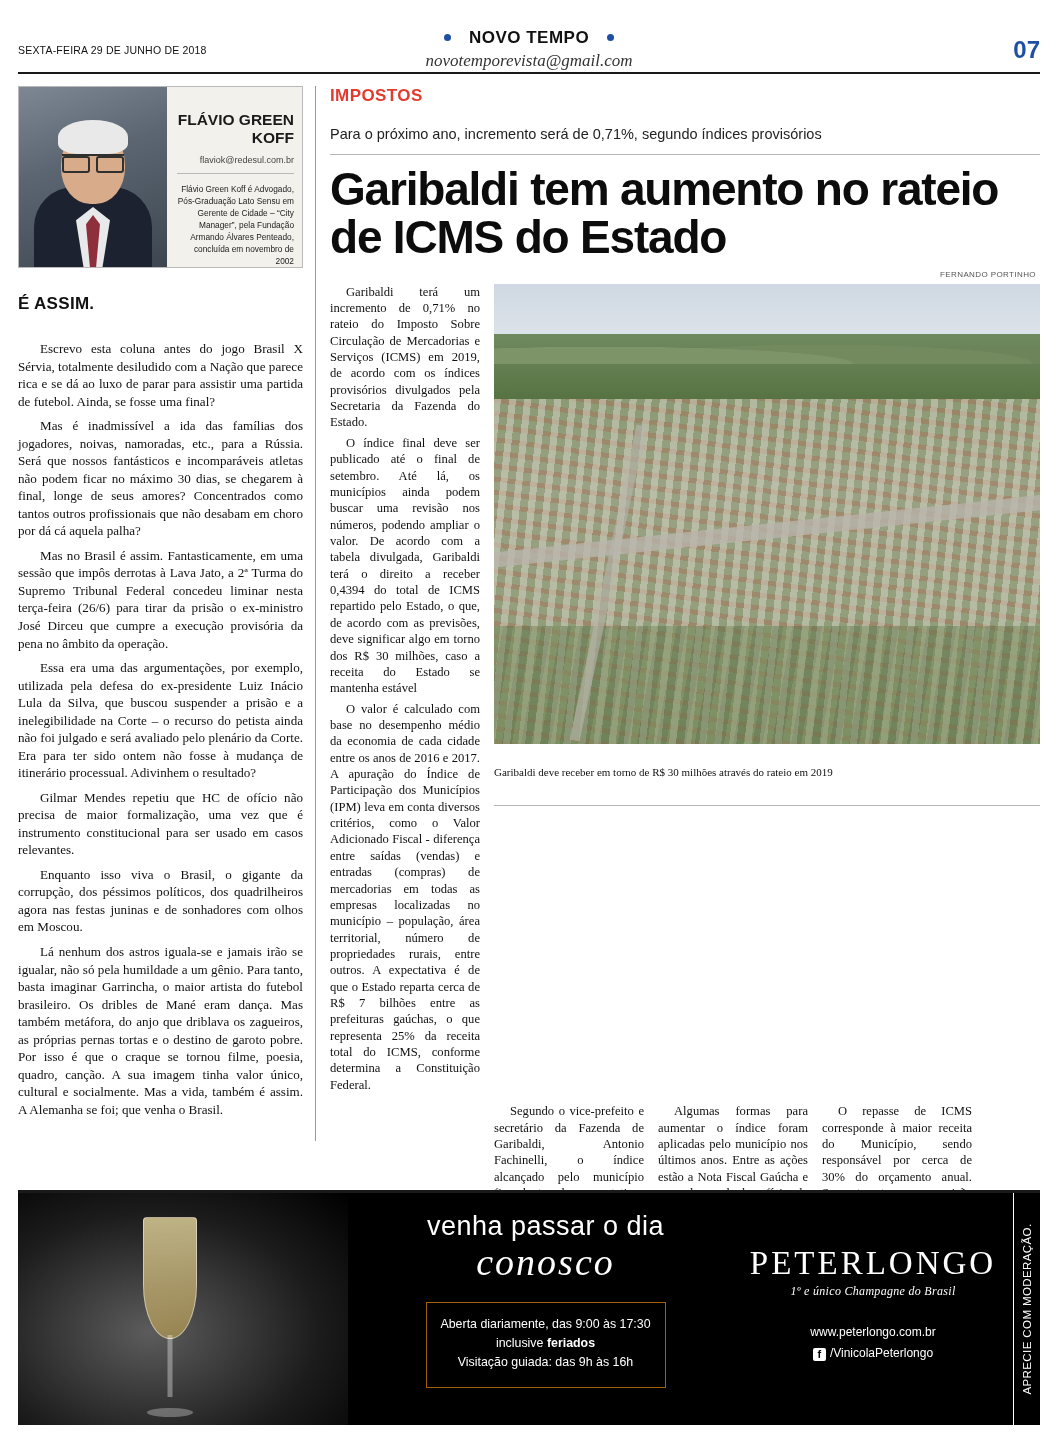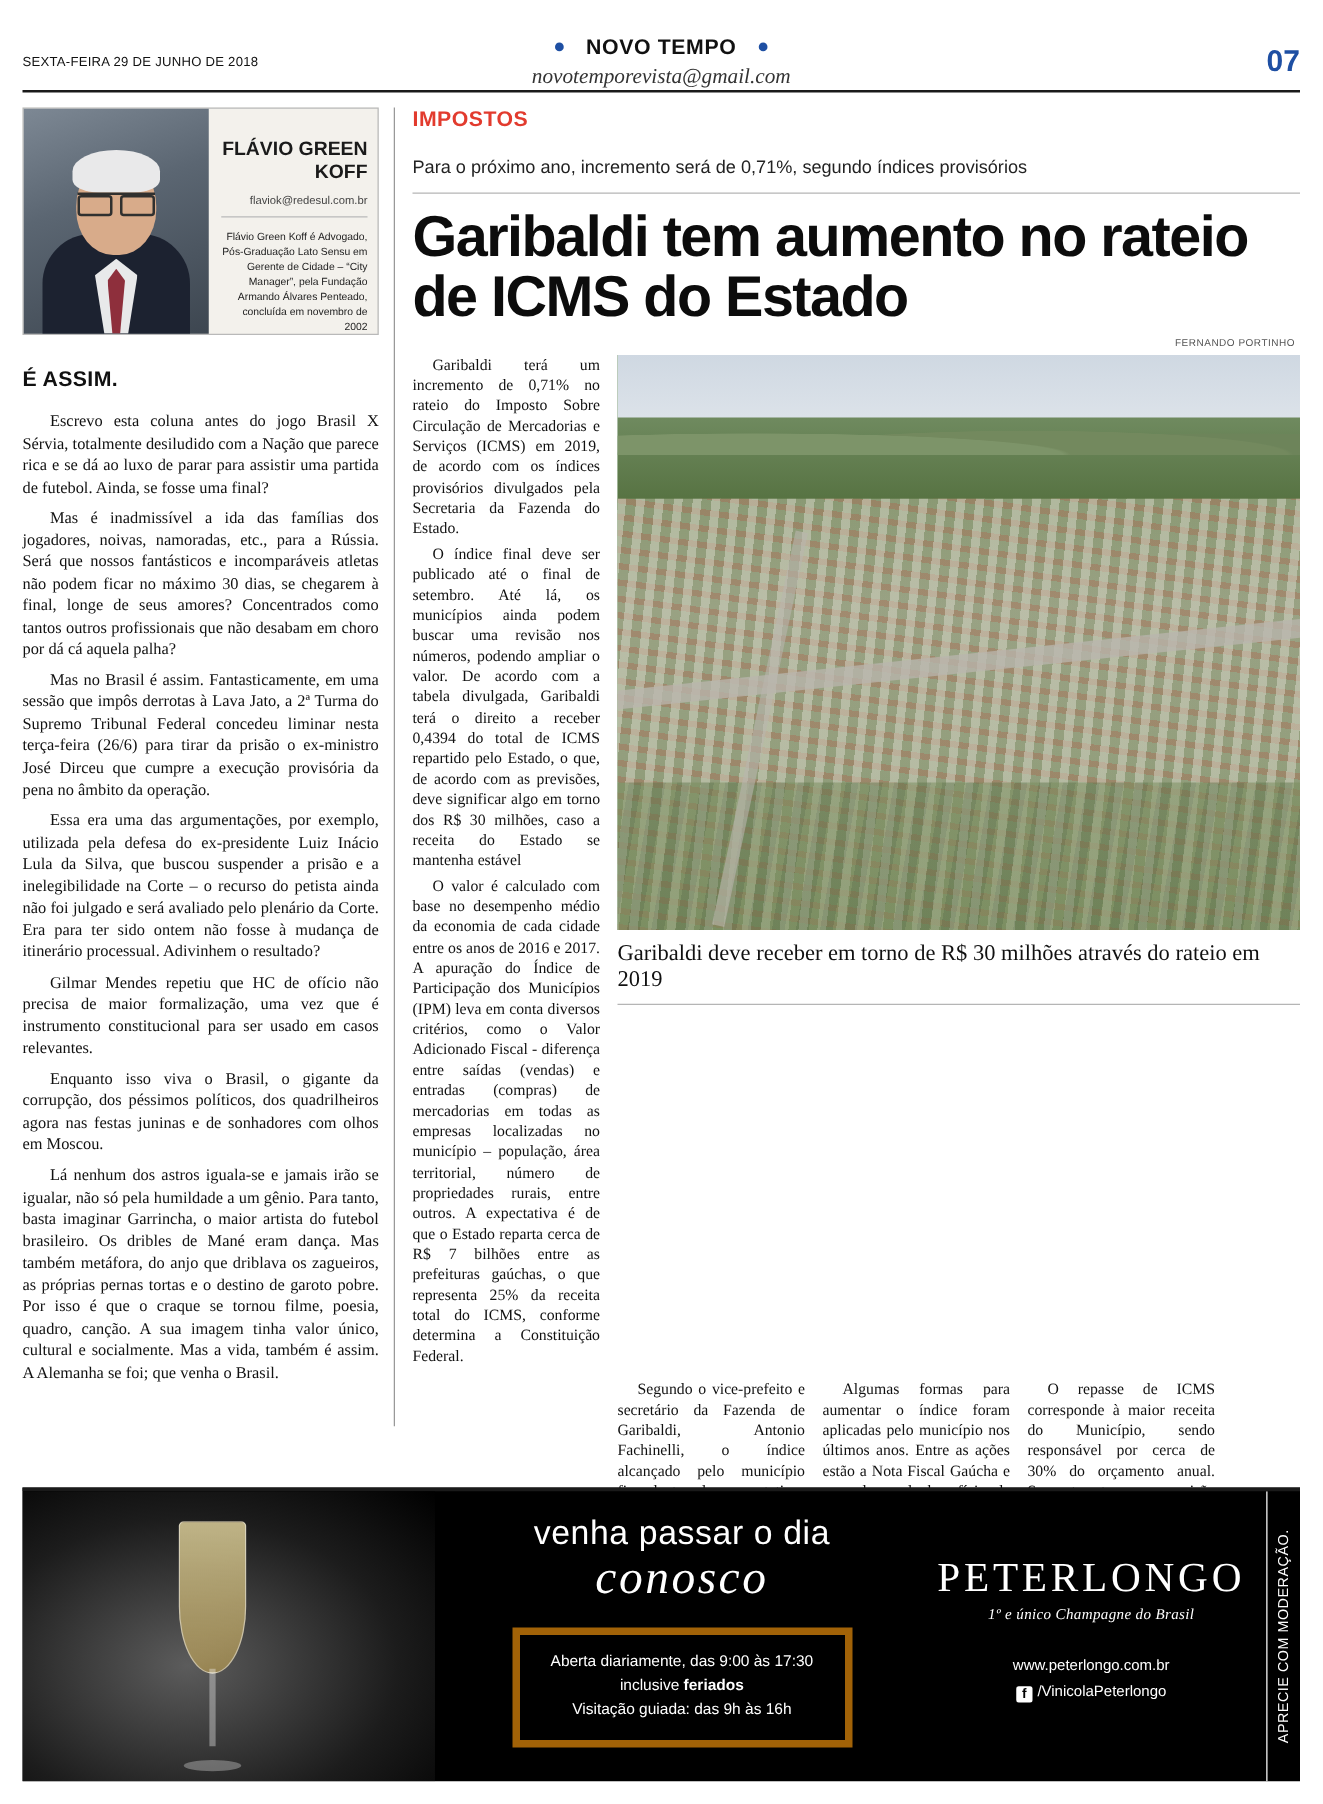--- a/index.html
+++ b/index.html
@@ -223,21 +223,21 @@
     line-height: 1.45;
     color: #222;
     margin-top: 9px;
   }
 
   .section-title {
     font-family: "Liberation Sans", sans-serif;
     font-weight: bold;
     font-size: 17px;
     letter-spacing: 0.3px;
-    margin: 26px 0 14px 0;
+    margin: 26px 0 26px 0;
     color: #111;
   }
   .col-text p {
     margin: 0;
     text-align: justify;
     text-indent: 22px;
     font-size: 13.1px;
     line-height: 1.34;
     color: #111;
     hyphens: auto;
@@ -352,24 +352,24 @@
   .photo-credit {
     position: absolute;
     right: 4px;
     top: -14px;
     font-family: "Liberation Sans", sans-serif;
     font-size: 8px;
     color: #555;
     letter-spacing: 0.4px;
   }
   .caption {
-    font-size: 18px;
+    font-size: 11px;
     color: #111;
-    margin-top: 8px;
-    padding-bottom: 9px;
+    margin-top: 22px;
+    padding-bottom: 27px;
     border-bottom: 1px solid #b5b5b5;
   }
 
   .article-bottom {
     display: flex;
     gap: 14px;
     margin-top: 10px;
   }
   .bottom-col { width: 150px; flex: 0 0 150px; }
   .spacer-col { width: 150px; flex: 0 0 150px; }
@@ -437,22 +437,22 @@
   }
   .ad-line2 {
     font-family: "Liberation Serif", serif;
     font-style: italic;
     font-size: 38px;
     letter-spacing: 2px;
     margin-top: -2px;
   }
   .ad-box {
     margin: 18px auto 0 auto;
-    border: 6px solid #a16207;
-    width: 272px;
+    border: 1px solid #a16207;
+    width: 240px;
     padding: 12px 10px 14px 10px;
     box-sizing: border-box;
     font-family: "Liberation Sans", sans-serif;
     font-size: 12.4px;
     line-height: 1.55;
   }
   .ad-box b { font-weight: bold; }
   .ad-right {
     width: 270px;
     flex: 0 0 270px;

